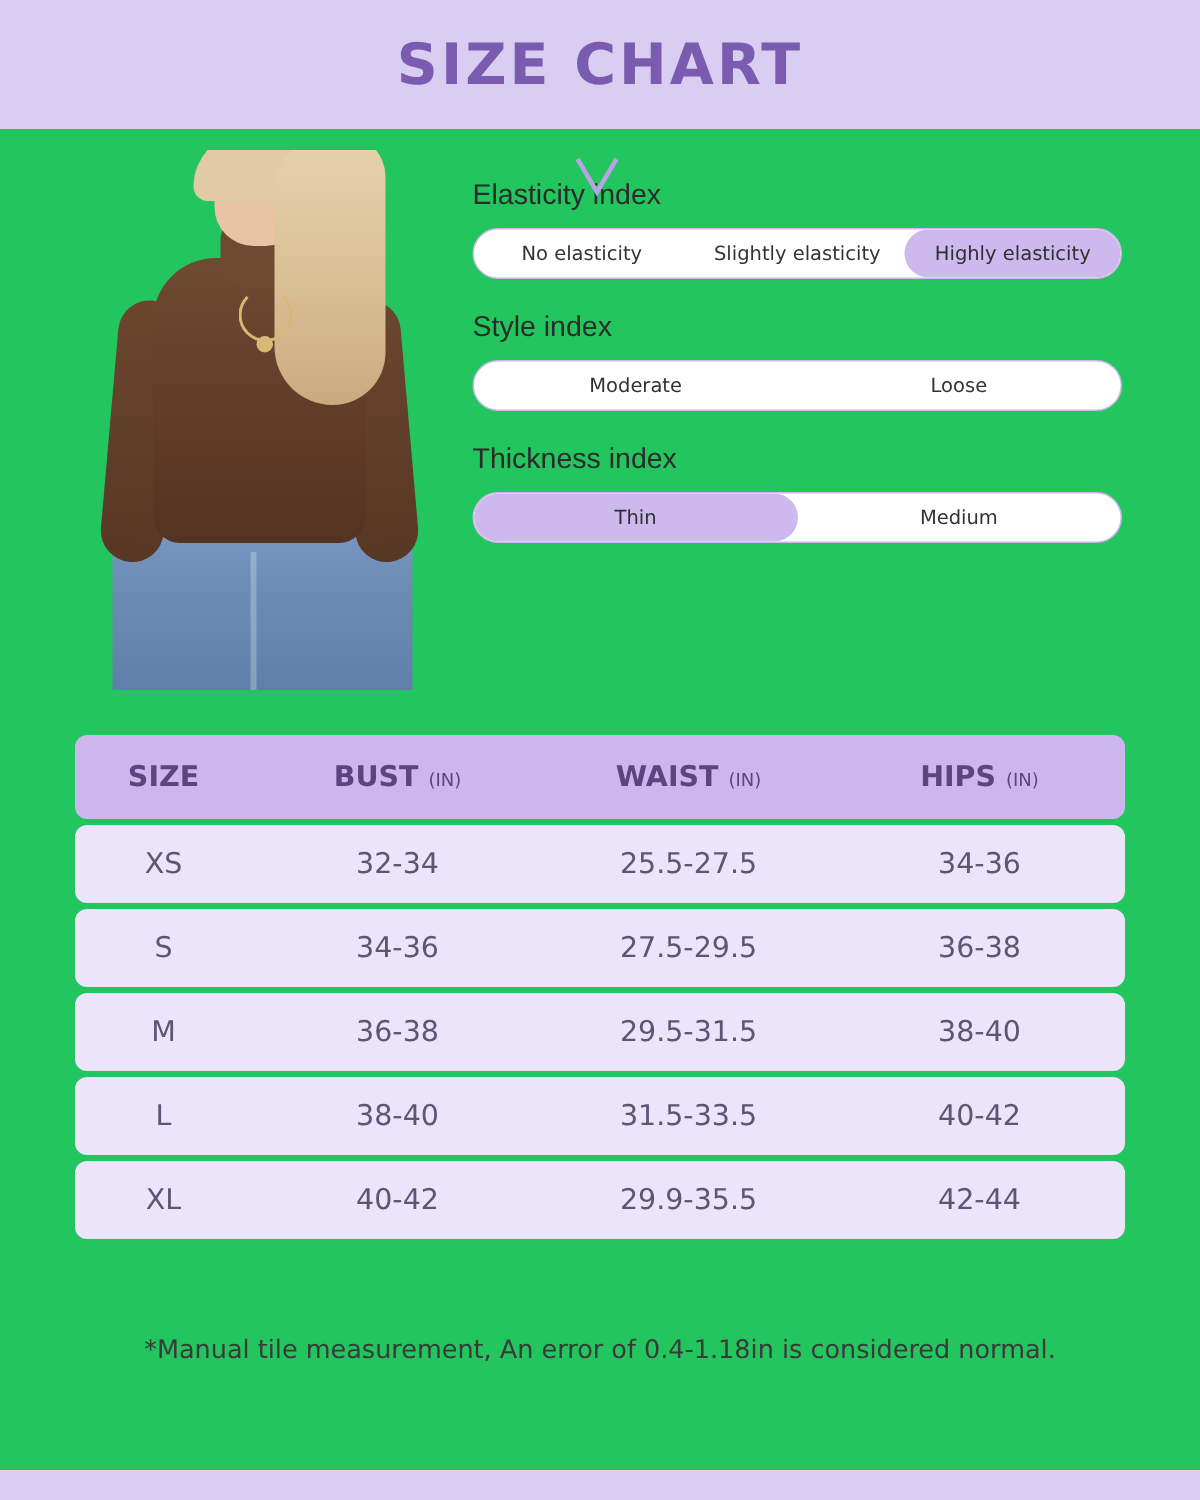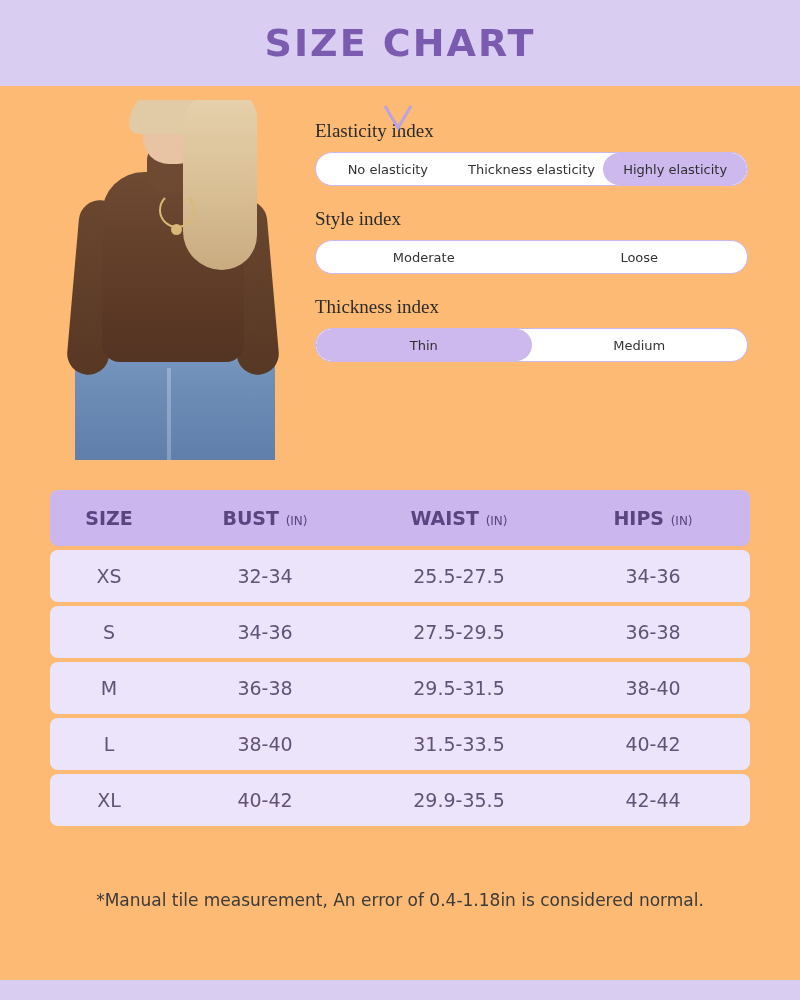--- a/index.html
+++ b/index.html
@@ -11,21 +11,21 @@
     height: 1000px;
     background: #ffffff;
     font-family: "DejaVu Sans", sans-serif;
     overflow: hidden;
   }
 
   .page {
     position: relative;
     width: 800px;
     height: 1000px;
-    background: #fdba74;
+    background: #22c55e;
   }
 
   
   .header {
     width: 800px;
     height: 86px;
     background: #d9cdf2;
     display: flex;
     align-items: center;
     justify-content: center;
@@ -188,21 +188,21 @@
     padding: 34px 50px 0 20px;
     box-sizing: border-box;
   }
   .index-block {
     margin-bottom: 22px;
   }
   .index-title {
     font-size: 19px;
     color: #2b2b2b;
     margin: 0 0 10px 0;
-    font-family: Liberation Serif, serif;
+    font-family: Liberation Sans, sans-serif;
   }
   .pill-group {
     display: flex;
     width: 433px;
     height: 34px;
     border: 1.5px solid #cbb8ec;
     border-radius: 17px;
     overflow: hidden;
     background: #ffffff;
     box-sizing: border-box;
@@ -312,21 +312,21 @@
     <div class="info-col">
 
       <svg class="chevron-mark" viewBox="0 0 34 34">
         <path d="M4 4 L17 26 L30 4" fill="none" stroke="#b9a3e2" stroke-width="3"></path>
       </svg>
 
       <div class="index-block">
         <div class="index-title">Elasticity index</div>
         <div class="pill-group">
           <div class="pill">No elasticity</div>
-          <div class="pill">Thickness elasticity</div>
+          <div class="pill">Slightly elasticity</div>
           <div class="pill active">Highly elasticity</div>
         </div>
       </div>
 
       <div class="index-block">
         <div class="index-title">Style index</div>
         <div class="pill-group">
           <div class="pill">Moderate</div>
           <div class="pill">Loose</div>
         </div>

